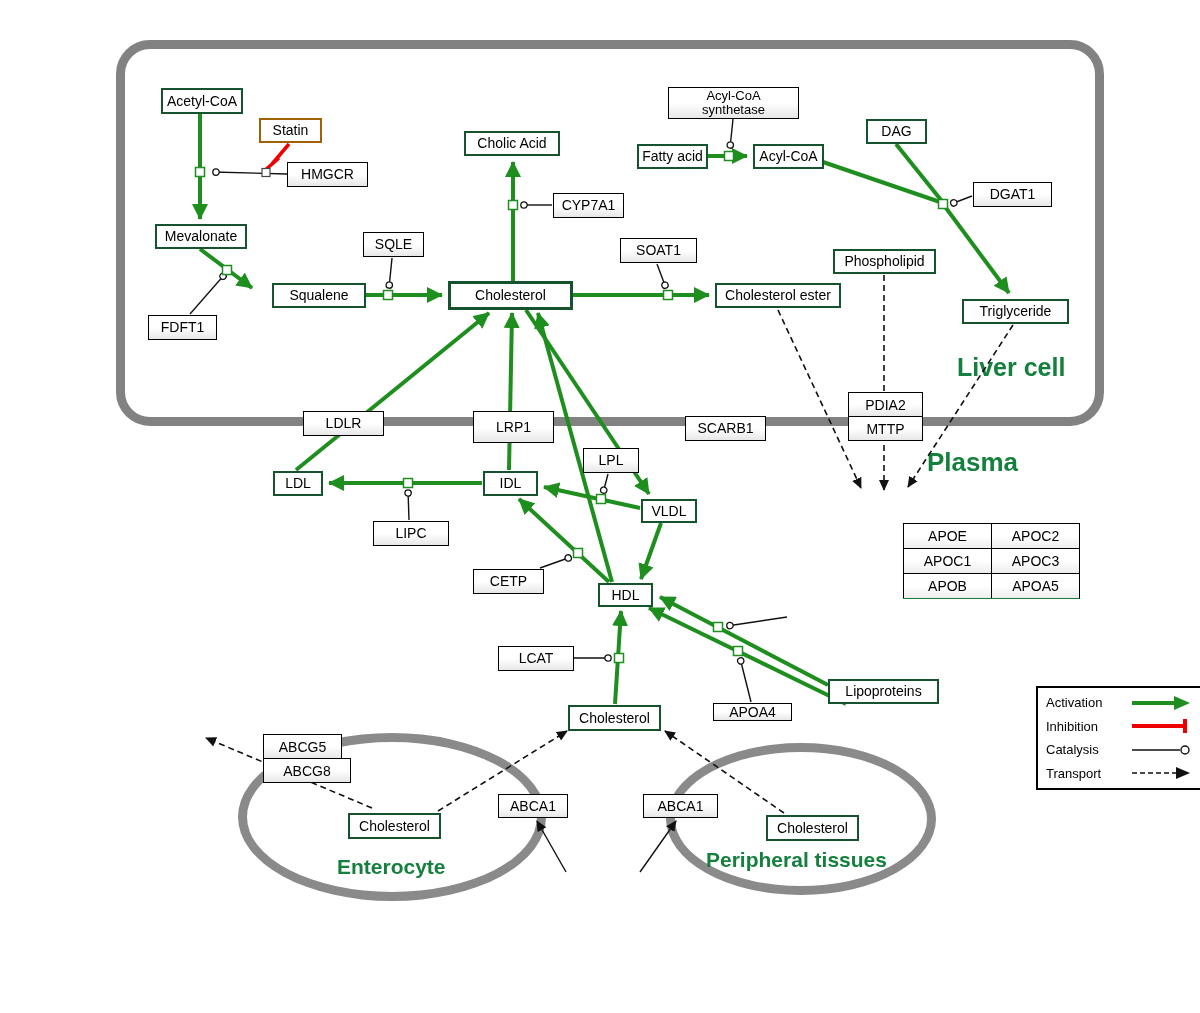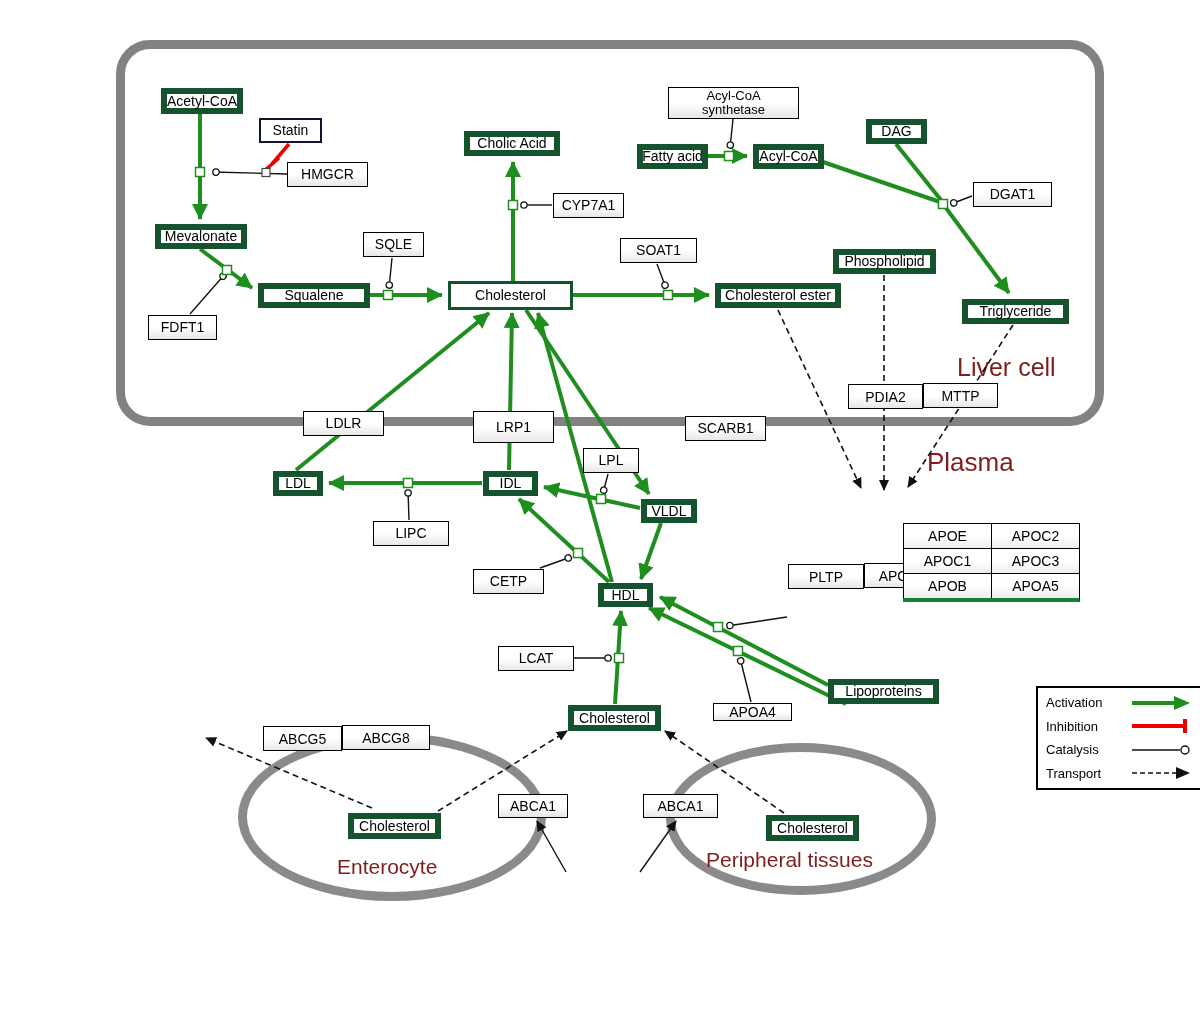--- a/index.html
+++ b/index.html
@@ -6,43 +6,43 @@
   .wrap { position:relative; width:1200px; height:1013px; background:#fff;
           font-family:"Liberation Sans", sans-serif; overflow:hidden; }
 
   
   .liver-cell { position:absolute; left:116px; top:40px; width:988px; height:386px;
                 border:9px solid #828282; border-radius:34px; z-index:0; box-sizing:border-box; }
   .ellipse { position:absolute; border:9px solid #8a8a8a; border-radius:50%; z-index:0; box-sizing:border-box; }
   .ent { left:238px; top:733px; width:308px; height:168px; }
   .per { left:666px; top:743px; width:270px; height:152px; }
 
-  .comp-label { position:absolute; font-weight:normal; color:#7f1d1d; z-index:2; white-space:nowrap; }
+  .comp-label { position:absolute; font-weight:bold; color:#15803d; z-index:2; white-space:nowrap; }
 
   
   svg.edges { position:absolute; left:0; top:0; z-index:2; pointer-events:none; }
 
   
   .node { position:absolute; box-sizing:border-box; display:flex; align-items:center; justify-content:center;
           background:#fff; color:#000; font-size:14px; line-height:1.05; text-align:center;
           white-space:nowrap; z-index:3; }
-  .met { border:6px solid #14532d; }
+  .met { border:2px solid #14532d; }
   .thick { border-width:3px; }
-  .red-border { border:2px solid #0f172a; }
+  .red-border { border:2px solid #a16207; }
   .gene { border:1px solid #000; background:linear-gradient(180deg,#ffffff 50%,#e7e7e7 100%); }
   .two-line { flex-direction:column; font-size:13px; white-space:normal; }
 
-  .stack { position:absolute; display:flex; z-index:3; }
+  .stack { position:absolute; display:flex; flex-direction:column; z-index:3;margin-top:8px; }
   .stack .cell { box-sizing:border-box; border:1px solid #000; margin-top:-1px;
                  background:linear-gradient(180deg,#ffffff 50%,#e7e7e7 100%);
                  display:flex; align-items:center; justify-content:center; font-size:14px; }
   .stack .cell:first-child { margin-top:0; }
 
   .apo-table { position:absolute; left:903px; top:523px; display:grid;
-               grid-template-columns:88px 88px; border-right:1px solid #000; border-bottom:4px solid #15803d;
+               grid-template-columns:88px 88px; border-right:1px solid #000; border-bottom:1px solid #15803d;
                z-index:3; background:#fff; }
   .apo-cell { box-sizing:border-box; border-left:1px solid #000; border-top:1px solid #000;
               width:88px; height:25px; display:flex; align-items:center; justify-content:center;
               font-size:14px; background:linear-gradient(180deg,#ffffff 50%,#ededed 100%); }
 
   
   .legend { position:absolute; left:1036px; top:686px; width:166px; height:104px;
             border:2.5px solid #000; background:#fff; z-index:4; box-sizing:border-box;
             display:flex; flex-direction:column; justify-content:space-around; padding:3px 8px; }
   .legend-row { display:flex; align-items:center; justify-content:space-between; font-size:13px; }
@@ -145,21 +145,21 @@
         <rect x="573.5" y="548.5" width="9" height="9"></rect>
         <rect x="713.5" y="622.5" width="9" height="9"></rect>
         <rect x="733.5" y="646.5" width="9" height="9"></rect>
         <rect x="614.5" y="653.5" width="9" height="9"></rect>
       </g>
     </g>
   </svg>
 
   <div class="node met" style="left:161px;top:88px;width:82px;height:26px">Acetyl-CoA</div>
   <div class="node met" style="left:155px;top:224px;width:92px;height:25px">Mevalonate</div>
-  <div class="node met" style="left:258px;top:283px;width:112px;height:25px">Squalene</div>
+  <div class="node met" style="left:272px;top:283px;width:94px;height:25px">Squalene</div>
   <div class="node met thick" style="left:448px;top:281px;width:125px;height:29px">Cholesterol</div>
   <div class="node met" style="left:464px;top:131px;width:96px;height:25px">Cholic Acid</div>
   <div class="node met" style="left:715px;top:283px;width:126px;height:25px">Cholesterol ester</div>
   <div class="node met" style="left:637px;top:144px;width:71px;height:25px">Fatty acid</div>
   <div class="node met" style="left:753px;top:144px;width:71px;height:25px">Acyl-CoA</div>
   <div class="node met" style="left:866px;top:119px;width:61px;height:25px">DAG</div>
   <div class="node met" style="left:833px;top:249px;width:103px;height:25px">Phospholipid</div>
   <div class="node met" style="left:962px;top:299px;width:107px;height:25px">Triglyceride</div>
   <div class="node met" style="left:273px;top:471px;width:50px;height:25px">LDL</div>
   <div class="node met" style="left:483px;top:471px;width:55px;height:25px">IDL</div>
@@ -194,25 +194,20 @@
   <div class="node gene" style="left:643px;top:794px;width:75px;height:24px">ABCA1</div>
 
   <div class="stack" style="left:848px;top:384px">
     <div class="cell" style="width:75px;height:25px">PDIA2</div>
     <div class="cell" style="width:75px;height:25px">MTTP</div>
   </div>
   <div class="stack" style="left:263px;top:726px">
     <div class="cell" style="width:79px;height:25px">ABCG5</div>
     <div class="cell" style="width:88px;height:25px">ABCG8</div>
   </div>
-  <div class="stack" style="left:788px;top:564px">
-    <div class="cell" style="width:76px;height:25px">PLTP</div>
-    <div class="cell" style="width:76px;height:25px">APOA1</div>
-    <div class="cell" style="width:76px;height:25px">APOA2</div>
-  </div>
 
   <div class="apo-table">
     <div class="apo-cell">APOE</div>
     <div class="apo-cell">APOC2</div>
     <div class="apo-cell">APOC1</div>
     <div class="apo-cell">APOC3</div>
     <div class="apo-cell">APOB</div>
     <div class="apo-cell">APOA5</div>
   </div>
 

